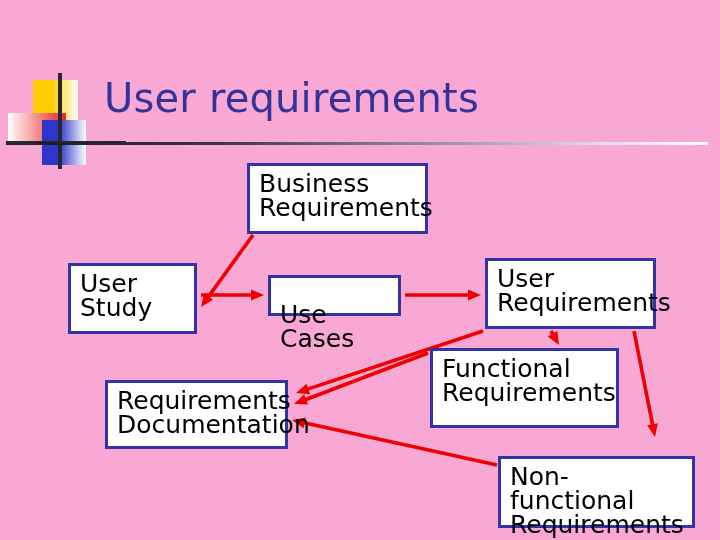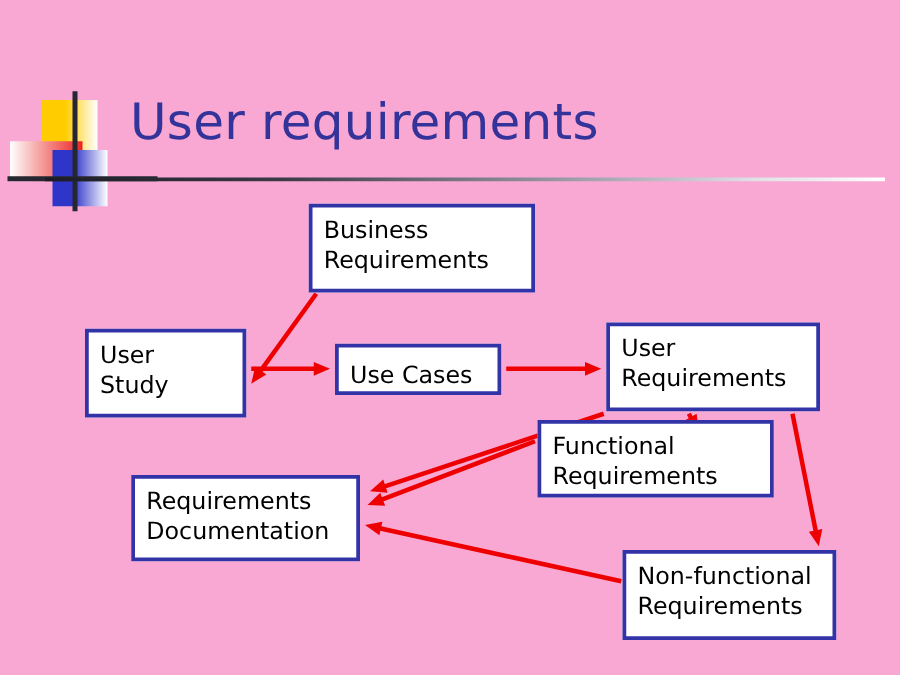--- a/index.html
+++ b/index.html
@@ -106,28 +106,28 @@
     width: 720px;
     height: 540px;
     pointer-events: none;
   }
   .node {
     position: absolute;
     box-sizing: border-box;
     background: #ffffff;
     border: 3px solid #3333A8;
     color: #000000;
-    font-size: 19px;
+    font-size: 25px;
     line-height: 24px;
     padding: 6px 0 0 9px;
     white-space: pre-line;
     z-index: 3;
   }
   .node.single-line {
-    padding-top: 10px;
+    padding-top: 25px;
   }
 </style>
 </head>
 <body>
 
 <div id="slide">
 
   <div id="deco">
     <div class="deco-yellow"></div>
     <div class="deco-red"></div>
@@ -175,22 +175,22 @@
         </g>
       </svg>
     <div id="node-layer">
         <div class="node" style="left: 247px; top: 163px; width: 181px; height: 71px;">Business
 Requirements</div>
         <div class="node" style="left: 68px; top: 263px; width: 129px; height: 71px;">User
 Study</div>
         <div class="node single-line" style="left: 268px; top: 275px; width: 133px; height: 41px;">Use Cases</div>
         <div class="node" style="left: 485px; top: 258px; width: 171px; height: 71px;">User
 Requirements</div>
-        <div class="node" style="left: 430px; top: 336px; width: 189px; height: 62px;">Functional
+        <div class="node" style="left: 430px; top: 348px; width: 189px; height: 80px;">Functional
 Requirements</div>
         <div class="node" style="left: 105px; top: 380px; width: 183px; height: 69px;">Requirements
 Documentation</div>
-        <div class="node" style="left: 498px; top: 440px; width: 171px; height: 72px;">Non-functional
+        <div class="node" style="left: 498px; top: 456px; width: 197px; height: 72px;">Non-functional
 Requirements</div>
       </div>
   </div>
 
 </div>
 
 </body></html>

